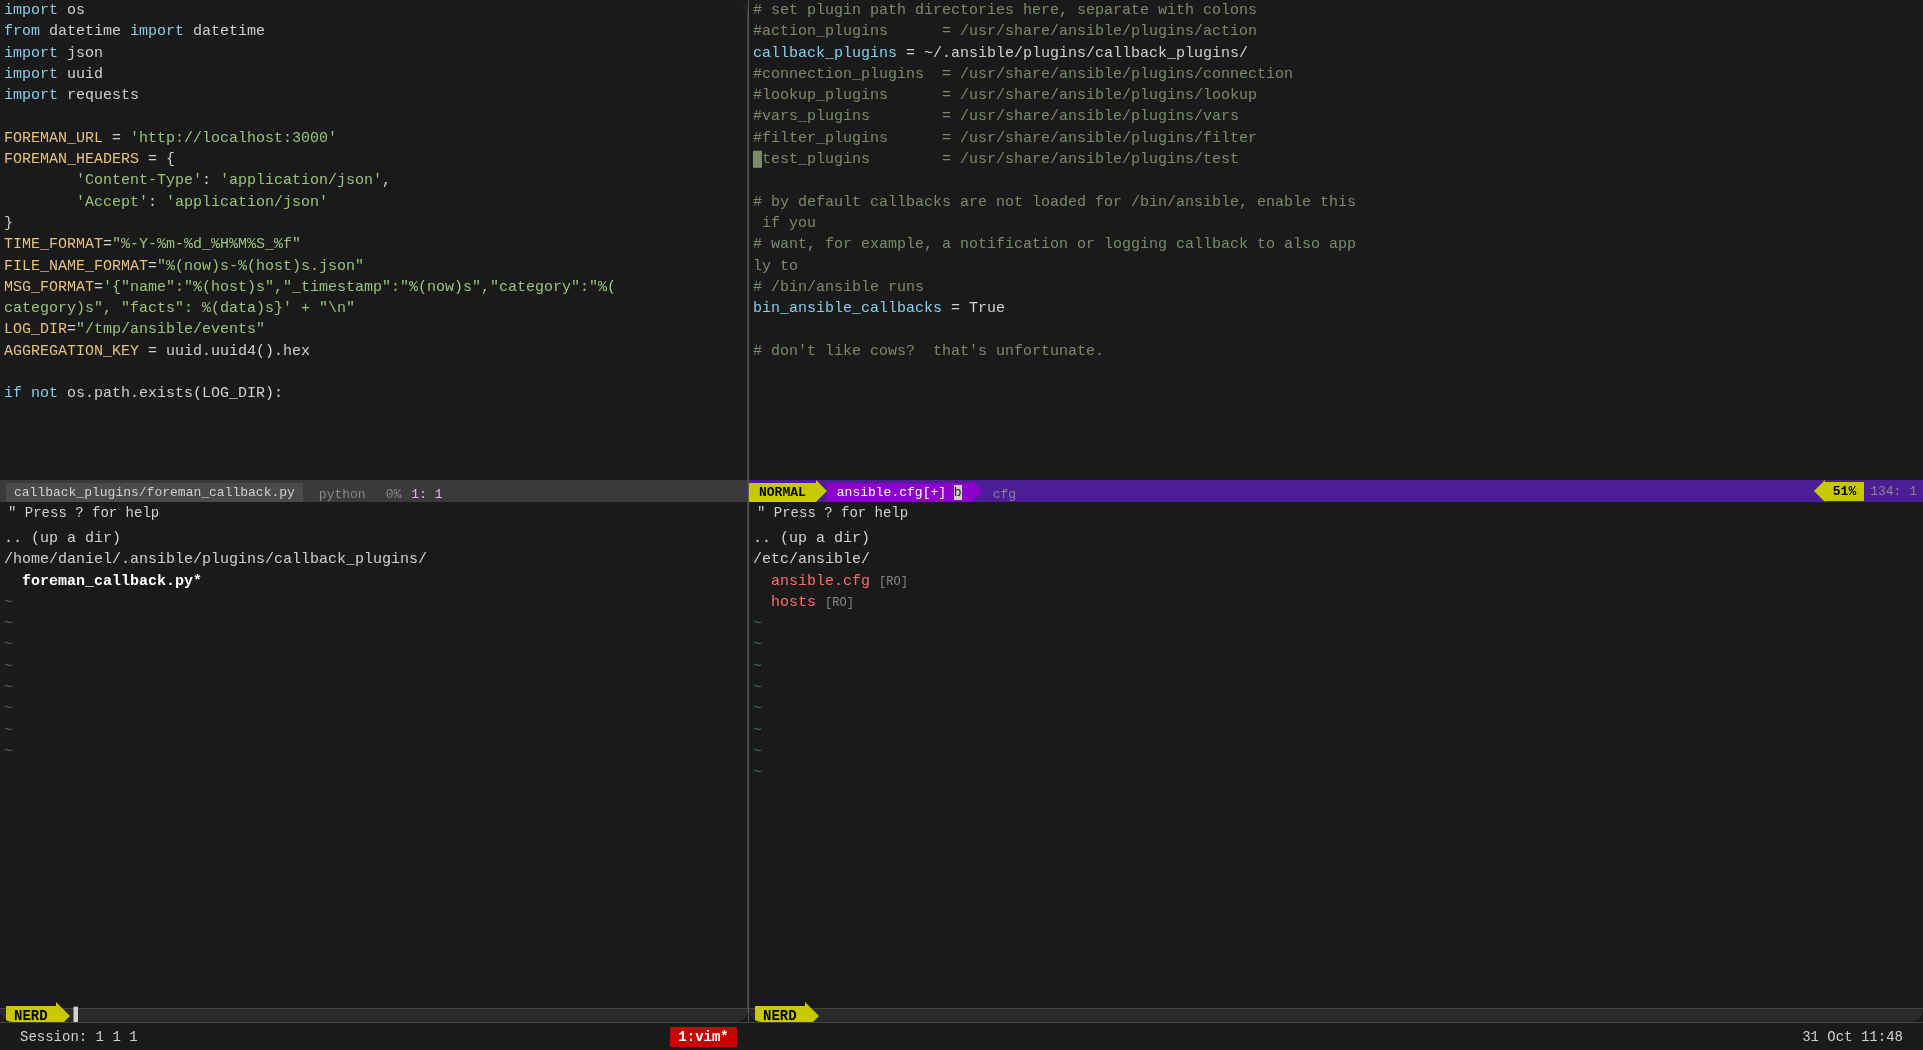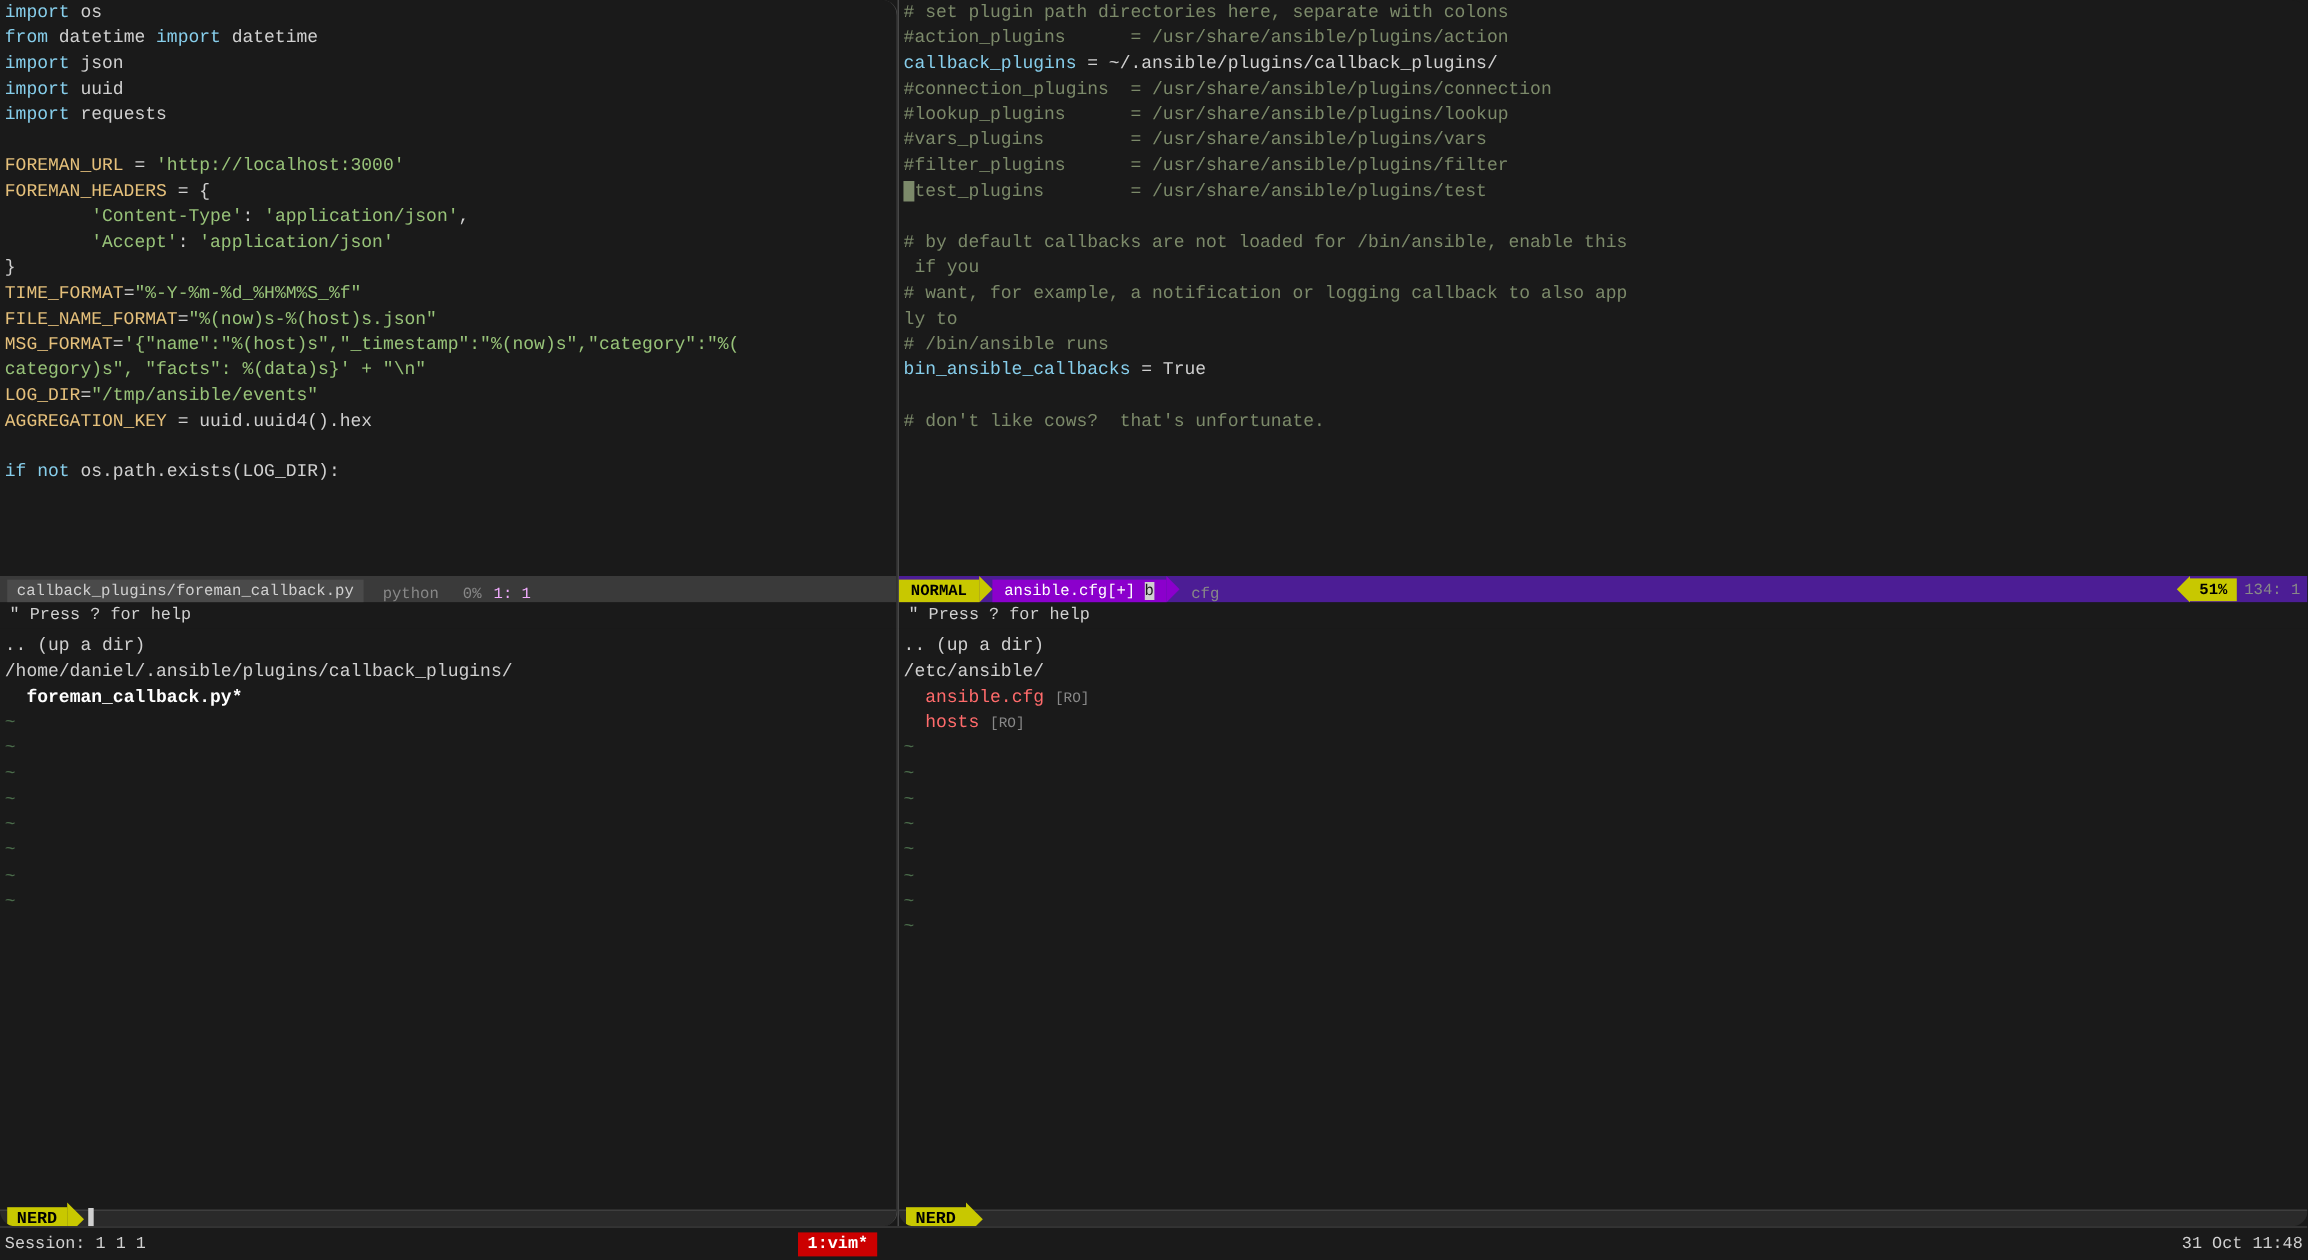--- a/index.html
+++ b/index.html
@@ -106,21 +106,21 @@
     .nerd-cursor {
       color: #d0d0d0;
       margin-left: 4px;
     }
 
     .bottom-bar {
       height: 28px;
       background: #1a1a1a;
       display: flex;
       align-items: center;
-      padding: 0 4px;
+      padding: 0 20px;
       border-top: 1px solid #444;
     }
 
     .bottom-session {
       color: #d0d0d0;
       font-size: 14px;
     }
 
     .bottom-vim {
       margin: 0 auto;

